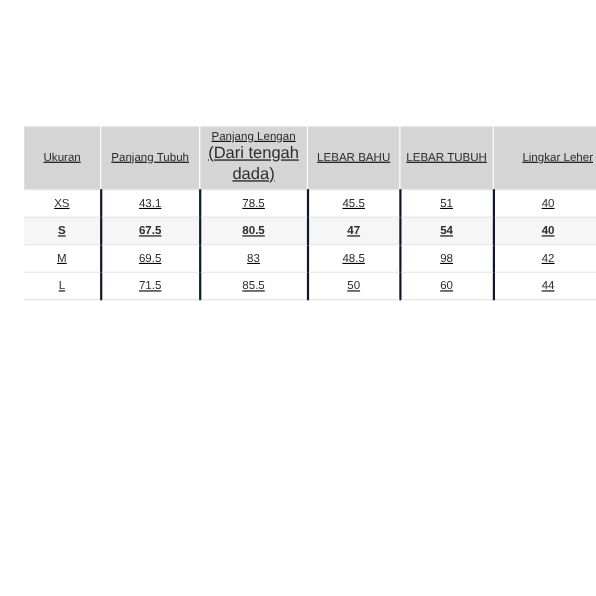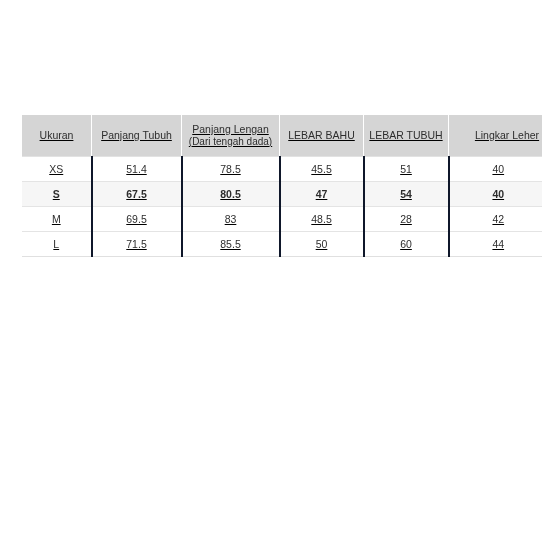--- a/index.html
+++ b/index.html
@@ -42,21 +42,21 @@
     vertical-align: middle;
     border-right: 1px solid #ffffff;
     border-bottom: 1px solid #e2e2e2;
   }
   #size-chart thead th:last-child {
     border-right: none;
     padding-left: 20px;
   }
   #size-chart thead th .sub {
     display: block;
-    font-size: 10px;
+    font-size: 15px;
     line-height: 1.25;
   }
   #size-chart tbody td {
     height: 24px;
     font-size: 10.5px;
     color: #2d2d2d;
     text-align: center;
     vertical-align: middle;
     padding: 0 2px;
     border-right: 2px solid #0f172a;
@@ -110,40 +110,40 @@
           <span>LEBAR TUBUH</span>
         </th>
         <th class="col-neck">
           <span>Lingkar Leher</span>
         </th>
       </tr>
     </thead>
     <tbody id="size-chart-body">
         <tr class="plain">
           <td>XS</td>
-          <td>51.4</td>
+          <td>43.1</td>
           <td>78.5</td>
           <td>45.5</td>
           <td>51</td>
           <td>40</td>
         </tr>
         <tr class="shaded bold">
           <td>S</td>
           <td>67.5</td>
           <td>80.5</td>
           <td>47</td>
           <td>54</td>
           <td>40</td>
         </tr>
         <tr class="plain">
           <td>M</td>
           <td>69.5</td>
           <td>83</td>
           <td>48.5</td>
-          <td>28</td>
+          <td>98</td>
           <td>42</td>
         </tr>
         <tr class="plain">
           <td>L</td>
           <td>71.5</td>
           <td>85.5</td>
           <td>50</td>
           <td>60</td>
           <td>44</td>
         </tr>

